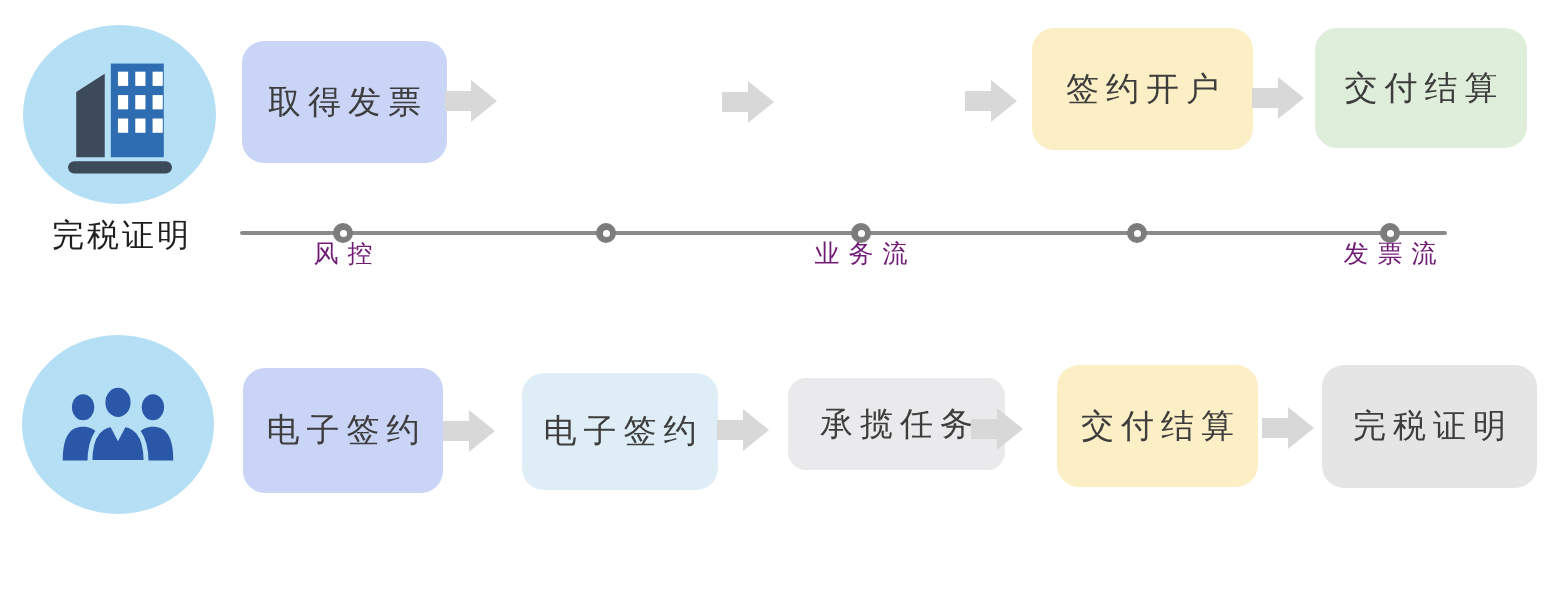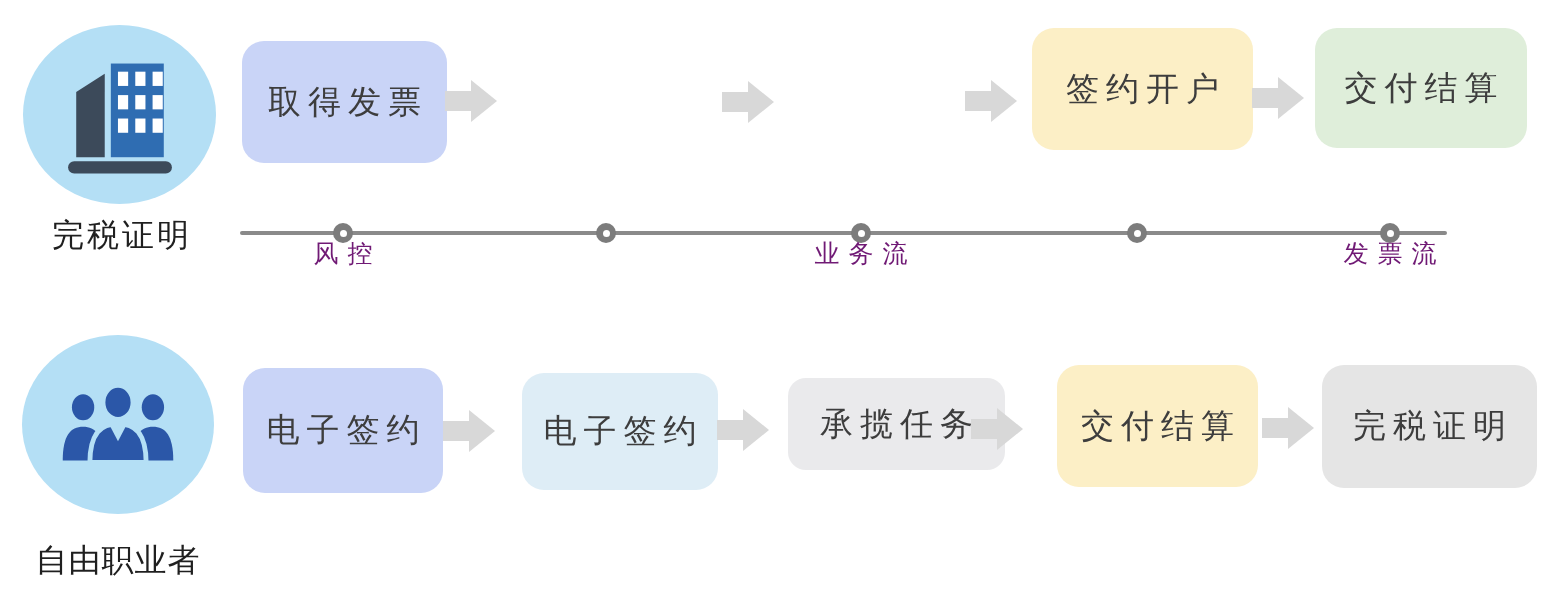--- a/index.html
+++ b/index.html
@@ -154,21 +154,20 @@
         <ellipse cx="30" cy="27" rx="11.5" ry="13.5"></ellipse>
         <path d="M9,82 C9,56 17,47 30,47 C43,47 51,56 51,82 Z"></path>
         <ellipse cx="102" cy="27" rx="11.5" ry="13.5"></ellipse>
         <path d="M81,82 C81,56 89,47 102,47 C115,47 123,56 123,82 Z"></path>
         <ellipse class="person-front" cx="66" cy="22" rx="15.5" ry="17.5"></ellipse>
         <path class="person-front" d="M37,84 C37,53 49,44 66,44 C83,44 95,53 95,84 Z"></path>
       </g>
       <polygon points="66,62 56,43 76,43" fill="#B4DFF5"></polygon>
     </svg>
   </div>
-  <div class="actor-label al-bot">自由职业者</div>
 
   <div class="step f1" style="background-color: rgb(201, 212, 247);">电子签约</div>
   <div class="step f2" style="background-color: rgb(222, 237, 246);">电子签约</div>
   <div class="step f3" style="background-color: rgb(234, 234, 236);">承揽任务</div>
   <div class="step f4" style="background-color: rgb(252, 239, 198);">交付结算</div>
   <div class="step f5" style="background-color: #e5e5e5;">完税证明</div>
 
   <div class="arrow af1">
     <div class="tail" style="background-color: rgb(216, 216, 216);"></div>
     <div class="head" style="border-left-color: rgb(216, 216, 216);"></div>

